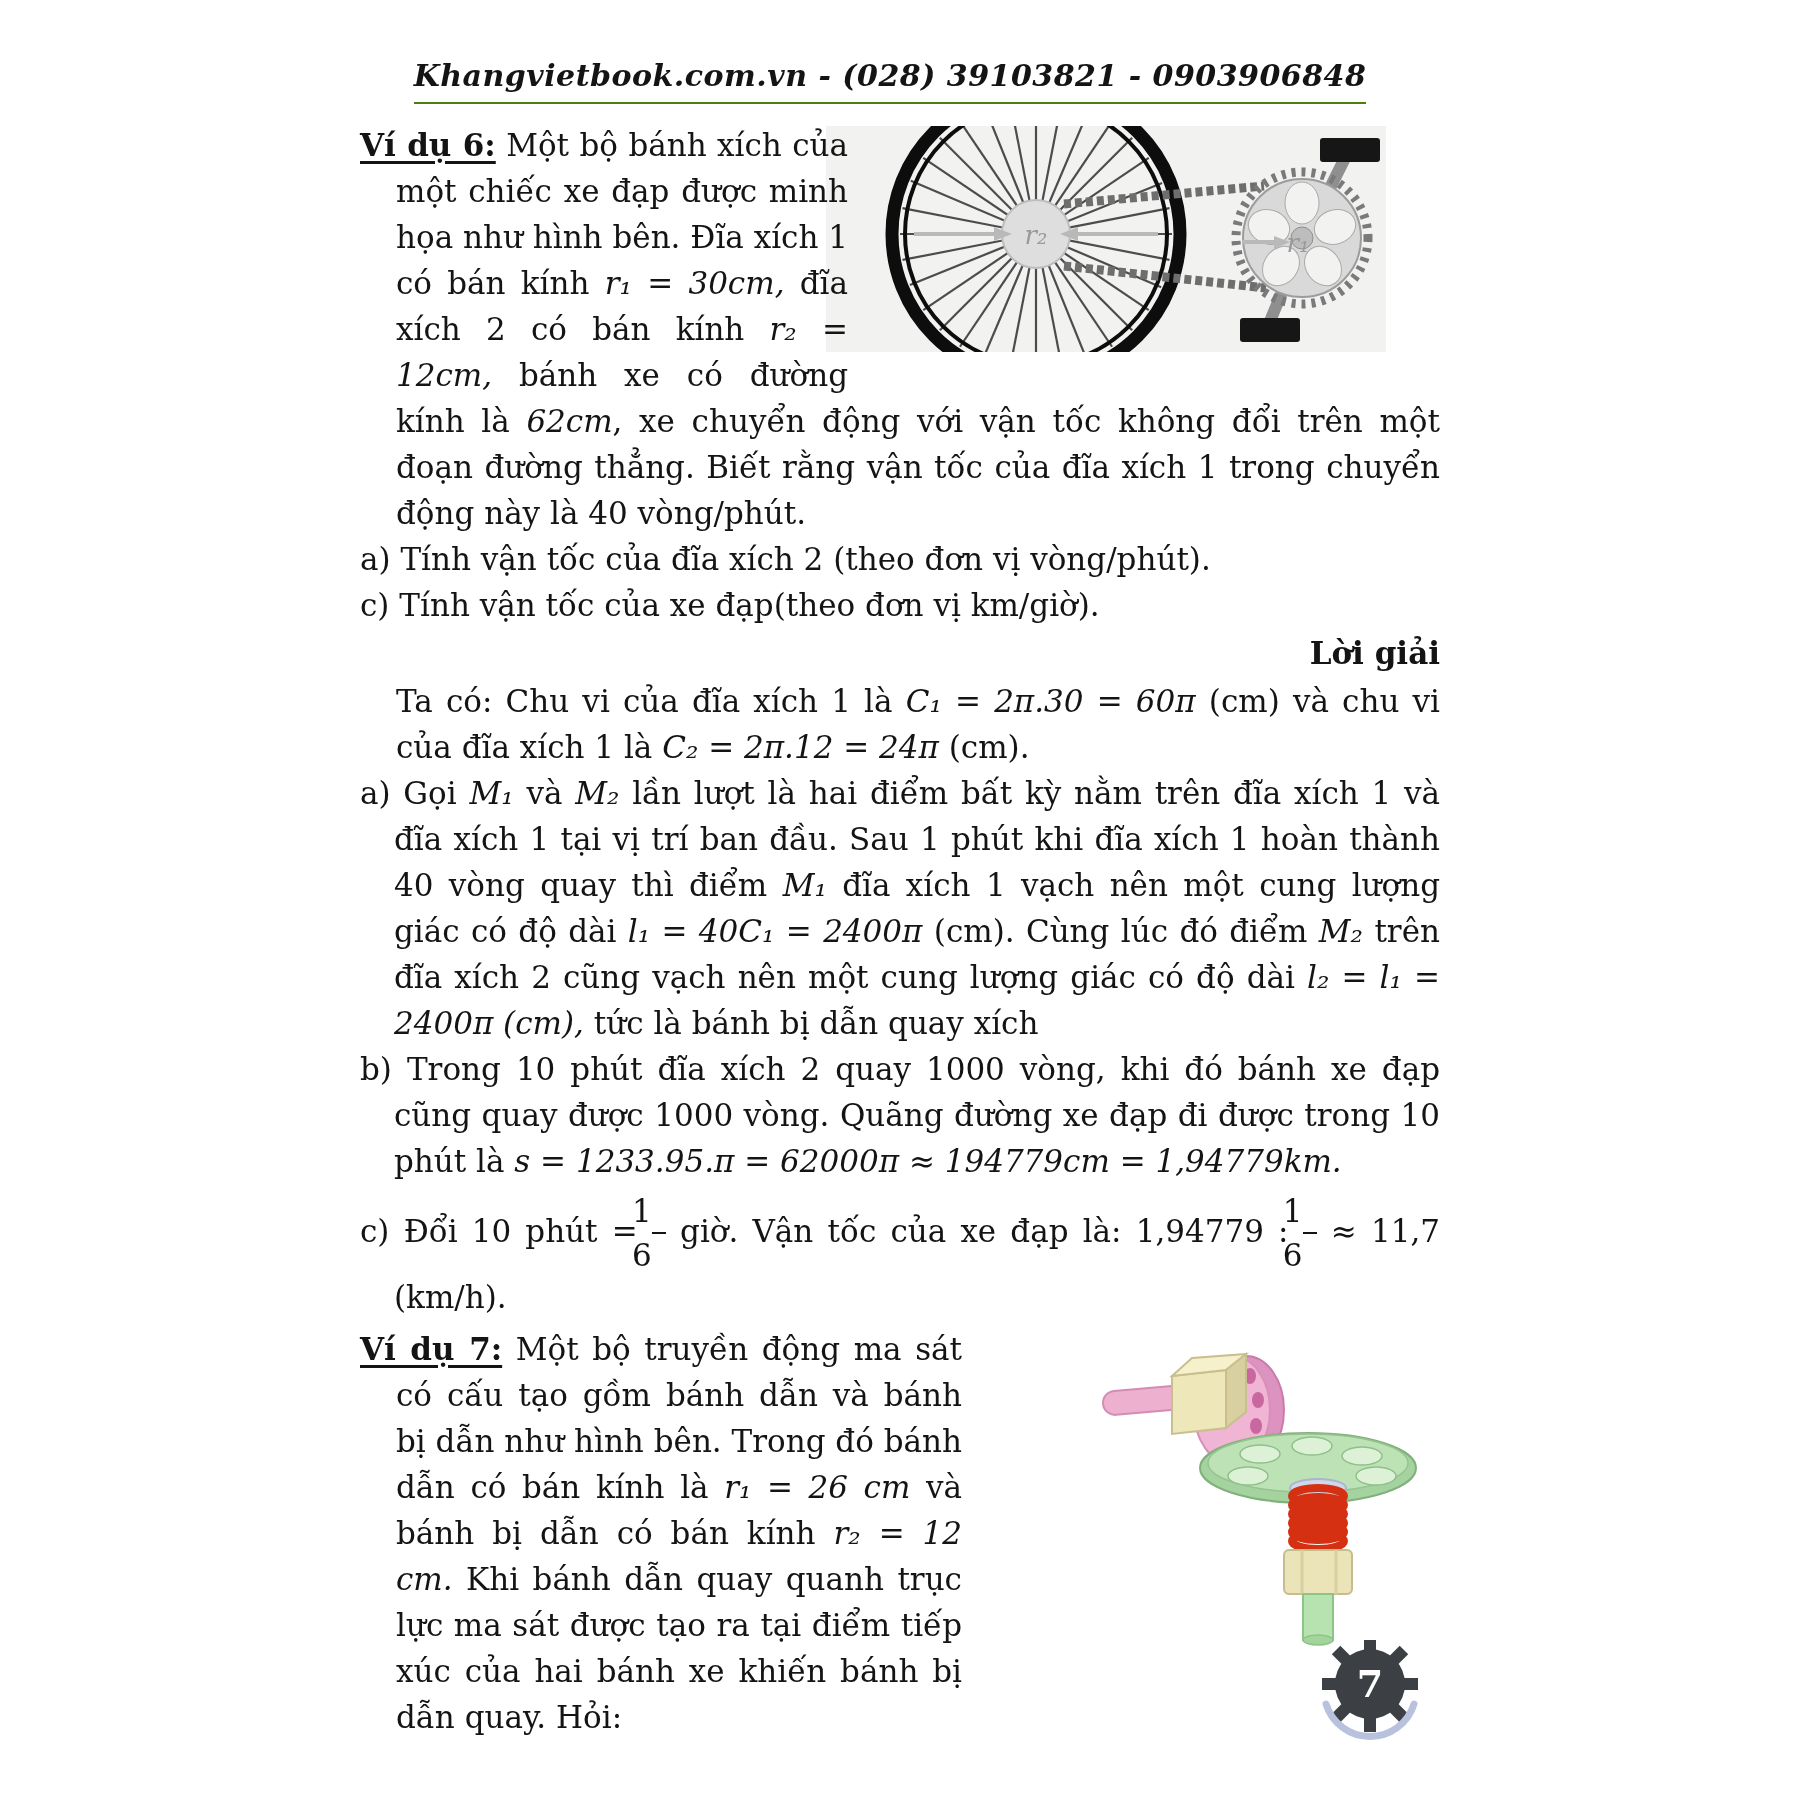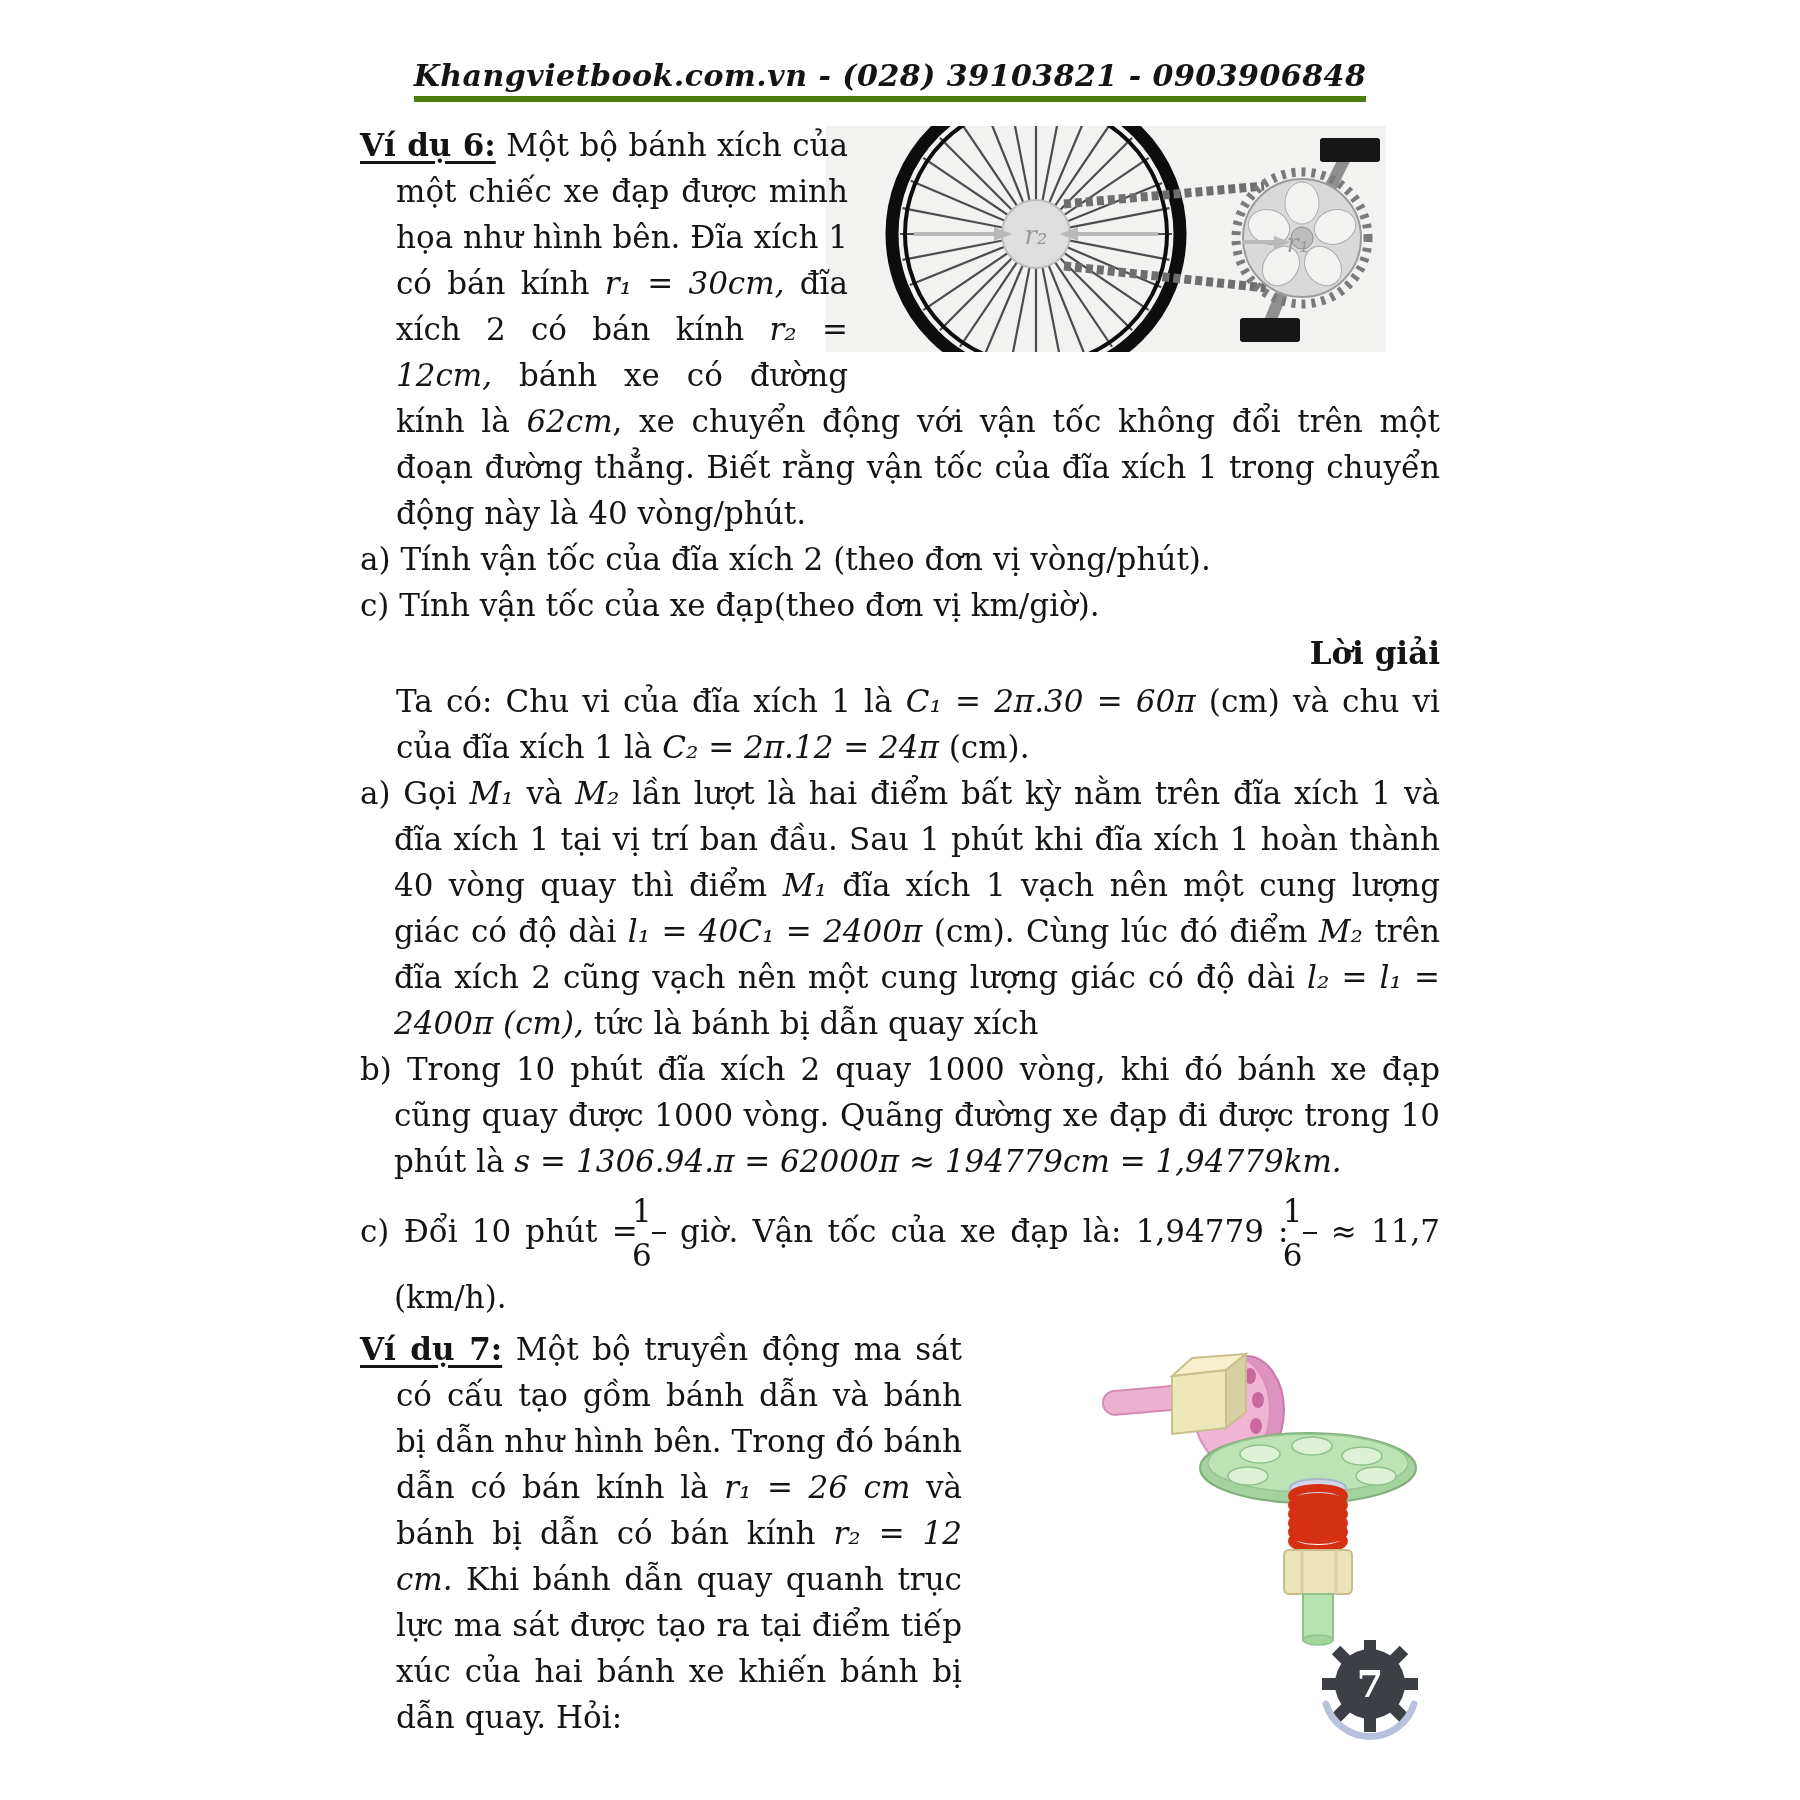--- a/index.html
+++ b/index.html
@@ -1,20 +1,20 @@
 <!DOCTYPE html>
 <html><head>
 <meta charset="utf-8">
 <style>
   html,body{margin:0;padding:0;background:#ffffff;}
   .page{position:relative;width:1800px;height:1800px;background:#ffffff;overflow:hidden;
         font-family:"DejaVu Serif","Liberation Serif",serif;color:#141414;}
   .header{position:absolute;top:58px;left:340px;width:1100px;text-align:center;
           font-size:30px;font-style:italic;font-weight:bold;letter-spacing:.5px;}
-  .header-text{border-bottom:6px solid #4d7c0f;padding-bottom:3px;}
+  .header-text{border-bottom:2px solid #4d7c0f;padding-bottom:9px;}
   .content{position:absolute;left:360px;top:122px;width:1080px;font-size:31px;line-height:46px;}
   .para{margin:0;text-align:justify;}
   .hang{padding-left:36px;text-indent:-36px;}
   .qitem{padding-left:34px;text-indent:-34px;margin:0;text-align:justify;}
   .mi{font-style:italic;}
   .vd{font-weight:bold;text-decoration:underline;text-underline-offset:5px;}
   .sol-title{text-align:right;font-weight:bold;margin:2px 0;}
   .fig6{float:right;width:578px;height:232px;margin:4px 0 4px 14px;text-align:left;}
   .fig7{float:right;width:468px;height:348px;margin:2px 0 0 10px;text-align:right;}
   .formula-line{margin:4px 0 4px 95px;}
@@ -132,21 +132,21 @@
       <span class="mi">M₂</span>
       <span>trên đĩa xích 2 cũng vạch nên một cung lượng giác có độ dài</span>
       <span class="mi">l₂ = l₁ = 2400π (cm),</span>
       <span>tức là bánh bị dẫn quay xích</span>
     </div>
 
 
     <div class="qitem">
       <span>b)</span>
       <span>Trong 10 phút đĩa xích 2 quay 1000 vòng, khi đó bánh xe đạp cũng quay được 1000 vòng. Quãng đường xe đạp đi được trong 10 phút là</span>
-      <span class="mi">s = 1306.94.π = 62000π ≈ 194779cm = 1,94779km.</span>
+      <span class="mi">s = 1233.95.π = 62000π ≈ 194779cm = 1,94779km.</span>
     </div>
 
     <div class="qitem" style="margin:8px 0 6px;">
       <span>c)</span>
       <span>Đổi 10 phút =</span>
       <span class="frac">
         <span class="fnum upright">1</span>
         <span class="fden upright">6</span>
       </span>
       <span>giờ. Vận tốc của xe đạp là: 1,94779 :</span>

